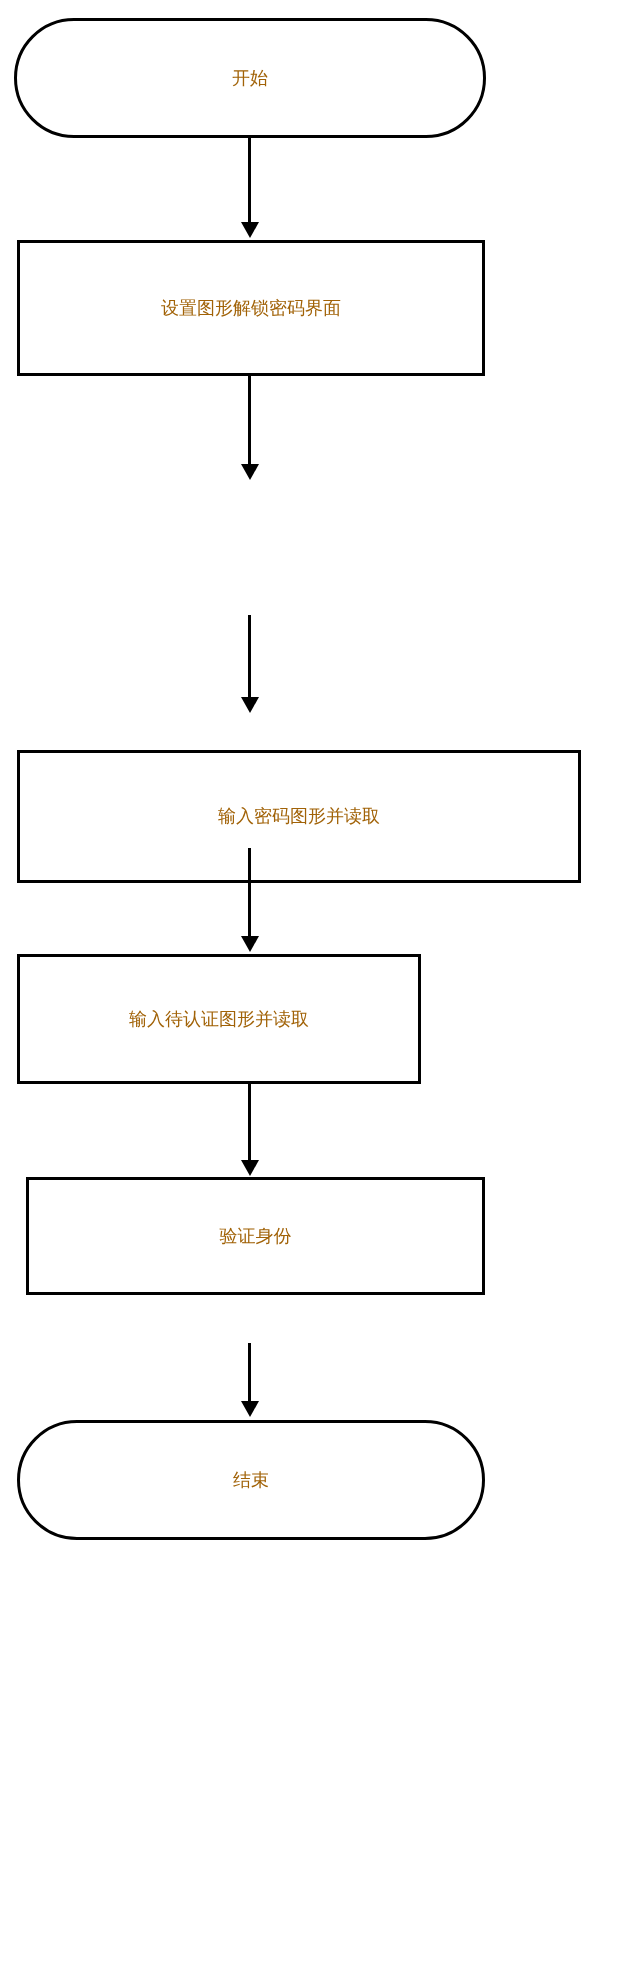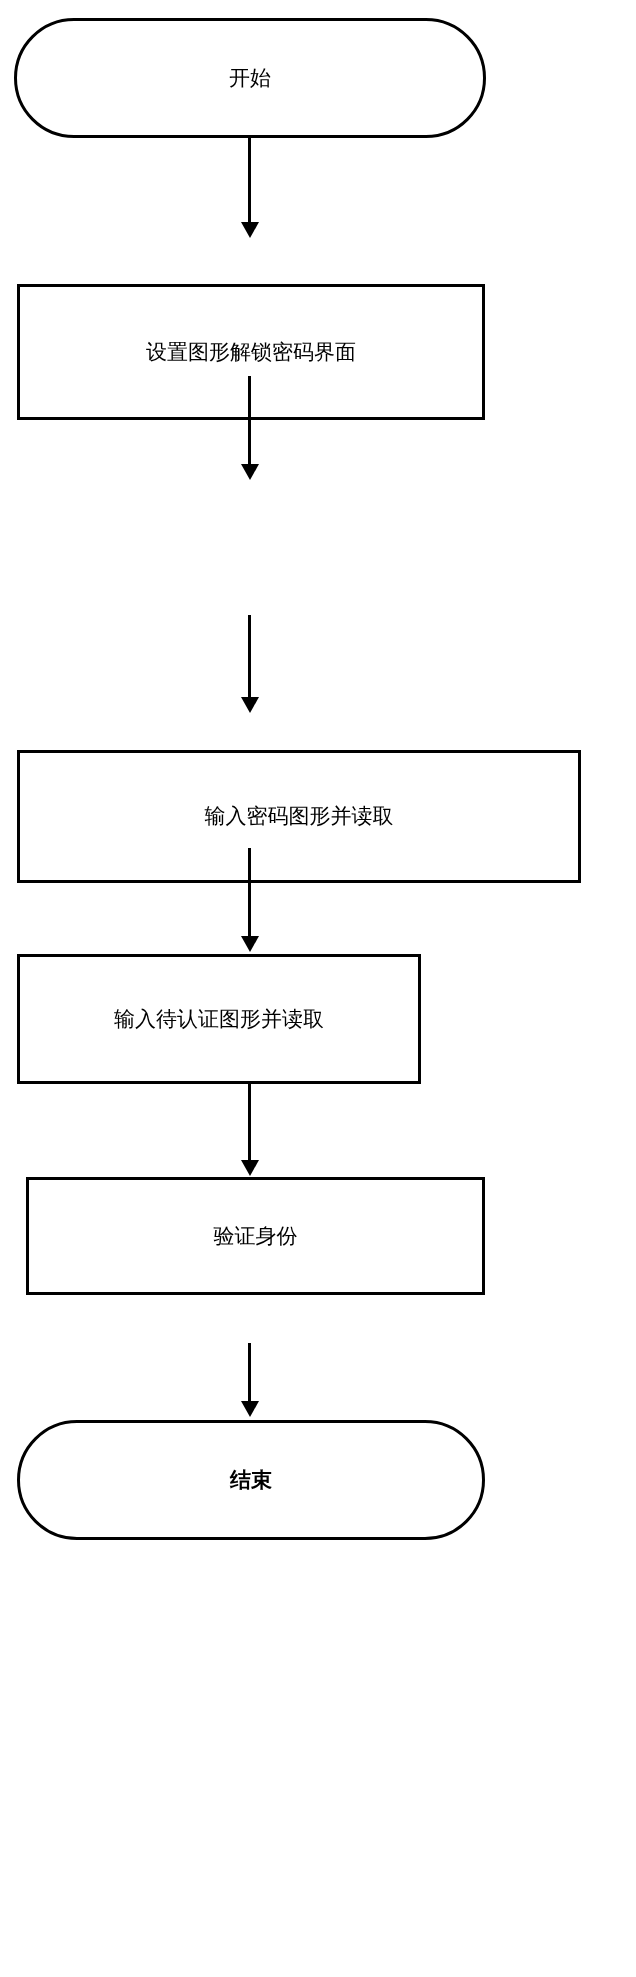--- a/index.html
+++ b/index.html
@@ -21,22 +21,22 @@
   }
   .node {
     position: absolute;
     box-sizing: border-box;
     border: 3px solid #000000;
     background: #ffffff;
     display: flex;
     align-items: center;
     justify-content: center;
     text-align: center;
-    color: #000000;
-    font-size: 21px;
+    color: #a16207;
+    font-size: 18px;
     line-height: 1.35;
     padding: 4px 14px;
   }
   .node.terminal {
     border-radius: 60px;
   }
   .node.process {
     border-radius: 0;
   }
   .connector {
@@ -58,21 +58,21 @@
 
 <div id="flowchart">
 
   <div class="node terminal" style="left:14px; top:18px; width:472px; height:120px;">
     <span>开始</span>
   </div>
 
   <div class="connector" style="left:248px; top:138px; height:88px;"></div>
   <div class="arrowhead" style="left:241px; top:222px;"></div>
 
-  <div class="node process" style="left:17px; top:240px; width:468px; height:136px;margin-top:44px;">
+  <div class="node process" style="left:17px; top:240px; width:468px; height:136px;">
     <span>设置图形解锁密码界面</span>
   </div>
 
   <div class="connector" style="left:248px; top:376px; height:92px;"></div>
   <div class="arrowhead" style="left:241px; top:464px;"></div>
 
 
   <div class="connector" style="left:248px; top:615px; height:86px;"></div>
   <div class="arrowhead" style="left:241px; top:697px;"></div>
 
@@ -90,17 +90,17 @@
   <div class="connector" style="left:248px; top:1084px; height:80px;"></div>
   <div class="arrowhead" style="left:241px; top:1160px;"></div>
 
   <div class="node process" style="left:26px; top:1177px; width:459px; height:118px;">
     <span>验证身份</span>
   </div>
 
   <div class="connector" style="left:248px; top:1343px; height:62px;"></div>
   <div class="arrowhead" style="left:241px; top:1401px;"></div>
 
-  <div class="node terminal" style="left:17px; top:1420px; width:468px; height:120px;font-weight:bold;">
+  <div class="node terminal" style="left:17px; top:1420px; width:468px; height:120px;">
     <span>结束</span>
   </div>
 
 </div>
 
 </body></html>

